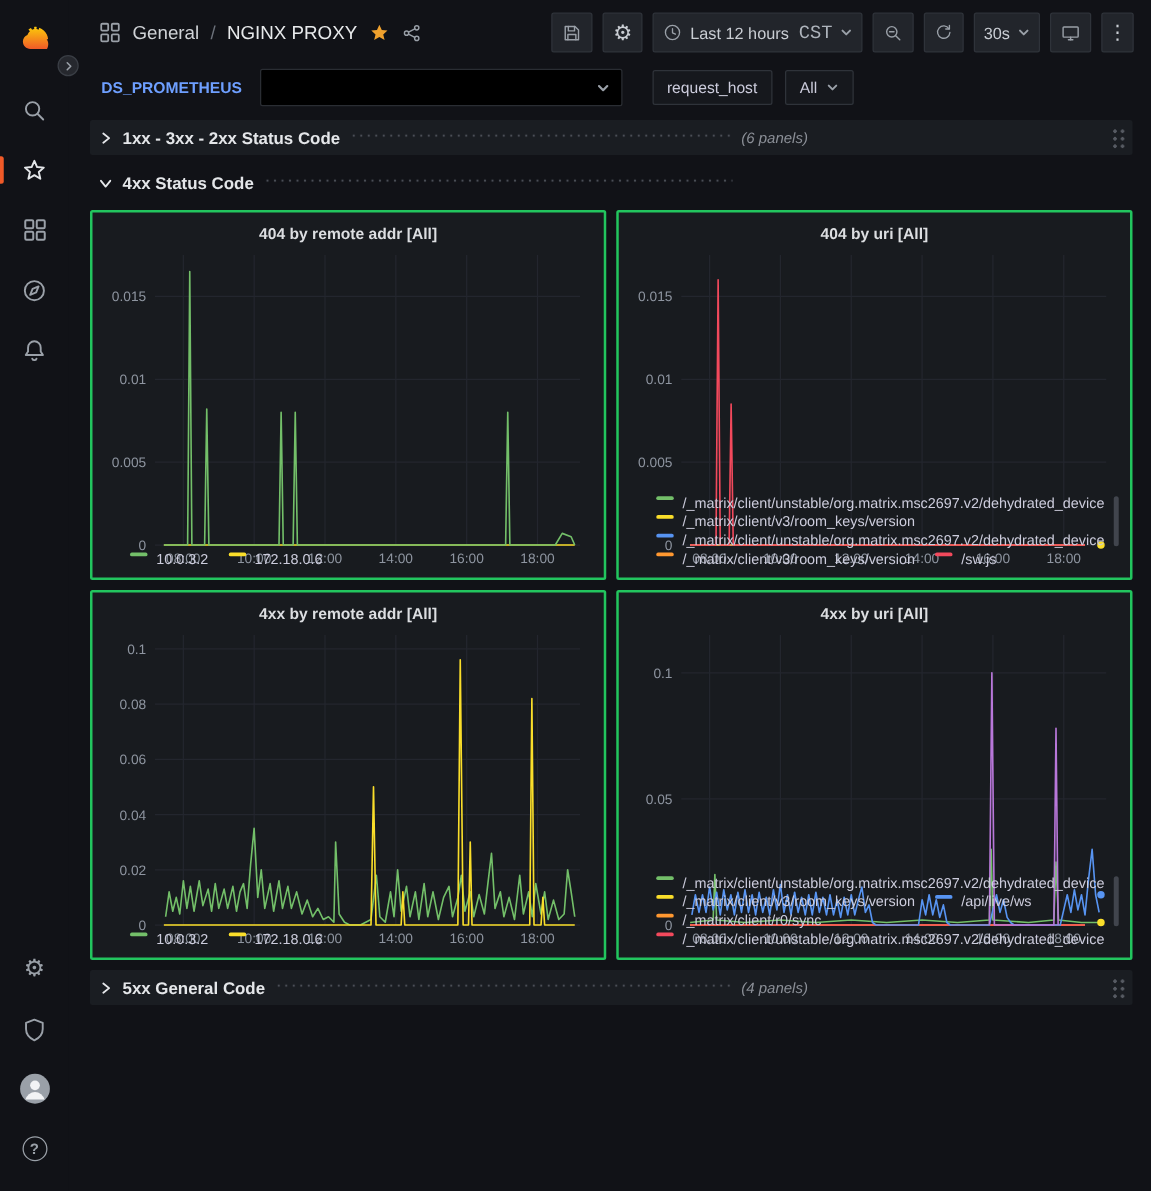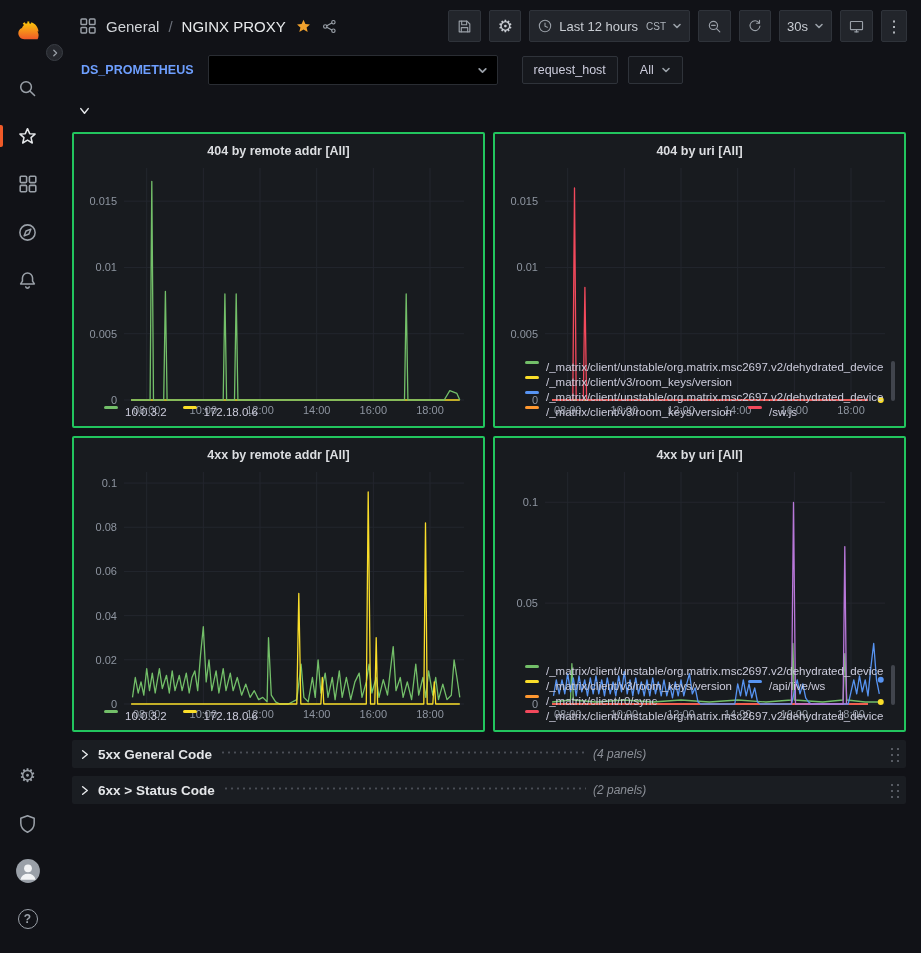--- a/index.html
+++ b/index.html
@@ -32,21 +32,21 @@
   .topbar { height:52px; flex:0 0 52px; display:flex; 
             justify-content:space-between; padding:0 14px 0 24px; }
   .bc { display:flex; align-items:center; gap:9px; font-size:15px; }
   .bc .sec { color:#d0d3d7; cursor:pointer; }
   .bc .sep { color:#6c717a; }
   .bc .ttl { color:#e8eaec; font-weight:500; cursor:pointer; }
   .actions { display:flex; align-items:center; gap:8px; }
   .btn { height:32px; min-width:32px; padding:0 7px; background:#22252b; border:1px solid #2f333a;
          border-radius:2px; display:flex; align-items:center; justify-content:center; gap:6px;
          color:#c9cdd3; font-size:13px; cursor:pointer; white-space:nowrap; }
-  .btn .tz { font-size:10px; color:#aeb4bc; margin-left:2px; }
+  .btn .tz { font-size:15px; color:#aeb4bc; margin-left:2px;font-family:Liberation Mono, monospace; }
   .kebab { font-size:16px; color:#c9cdd3; }
   
   .subbar { height:36px; flex:0 0 36px; display:flex; align-items:center; gap:10px;
             padding:0 15px 0 26px; }
   .ds-label { color:#6e9fff; font-weight:600; font-size:12.5px; cursor:pointer; margin-right:4px; }
   .ds-select { width:290px; height:30px; background:#000; border:1px solid #2a2d33; border-radius:2px;
                display:flex; align-items:center; justify-content:flex-end; padding:0 9px; cursor:pointer; }
   .chip { height:28px; border:1px solid #2f333a; border-radius:2px; padding:0 11px; display:flex;
           align-items:center; gap:7px; font-size:12.5px; color:#ccccdc; cursor:pointer; background:#16181d; }
   .chip.first { margin-left:14px; }
@@ -247,25 +247,40 @@
     <div class="chip">
       <span>All</span>
       <svg class="ic" width="10" height="10" viewBox="0 0 10 10">
         <polyline points="2 3.5 5 6.5 8 3.5"></polyline>
       </svg>
     </div>
   </div>
 
   <div class="content">
 
+    <div class="rowhead collapsed">
+      <svg class="ic bright" width="13" height="13" viewBox="0 0 14 14">
+        <polyline points="5 3 10 7 5 11"></polyline>
+      </svg>
+      <div class="row-left">
+        <span class="row-title">1xx - 3xx - 2xx Status Code</span>
+        <span class="leader"></span>
+      </div>
+      <span class="row-count">(6 panels)</span>
+      <span class="drag-handle"></span>
+    </div>
 
     <div class="rowhead">
       <svg class="ic bright" width="13" height="13" viewBox="0 0 14 14">
         <polyline points="3 5 7 10 11 5"></polyline>
       </svg>
+      <div class="row-left">
+        <span class="row-title">4xx Status Code</span>
+        <span class="leader"></span>
+      </div>
     </div>
 
     <div class="grid">
       <section class="panel">
         <h2 class="p-title">404 by remote addr [All]</h2>
         <div class="plot">
             <svg width="395" height="255" class="chart-svg">
               <line x1="64.66666666666666" y1="6" x2="64.66666666666666" y2="238" stroke="#23262e" stroke-width="1"></line>
               <text x="64.66666666666666" y="252" text-anchor="middle" fill="#8e95a0" font-size="11">08:00</text>
               <line x1="121.33333333333333" y1="6" x2="121.33333333333333" y2="238" stroke="#23262e" stroke-width="1"></line>
@@ -463,26 +478,15 @@
         <polyline points="5 3 10 7 5 11"></polyline>
       </svg>
       <div class="row-left">
         <span class="row-title">5xx General Code</span>
         <span class="leader"></span>
       </div>
       <span class="row-count">(4 panels)</span>
       <span class="drag-handle"></span>
     </div>
 
-    <div class="rowhead collapsed">
-      <svg class="ic bright" width="13" height="13" viewBox="0 0 14 14">
-        <polyline points="5 3 10 7 5 11"></polyline>
-      </svg>
-      <div class="row-left">
-        <span class="row-title">6xx &gt; Status Code</span>
-        <span class="leader"></span>
-      </div>
-      <span class="row-count">(2 panels)</span>
-      <span class="drag-handle"></span>
-    </div>
 
   </div>
 </div>
 
 </body></html>

